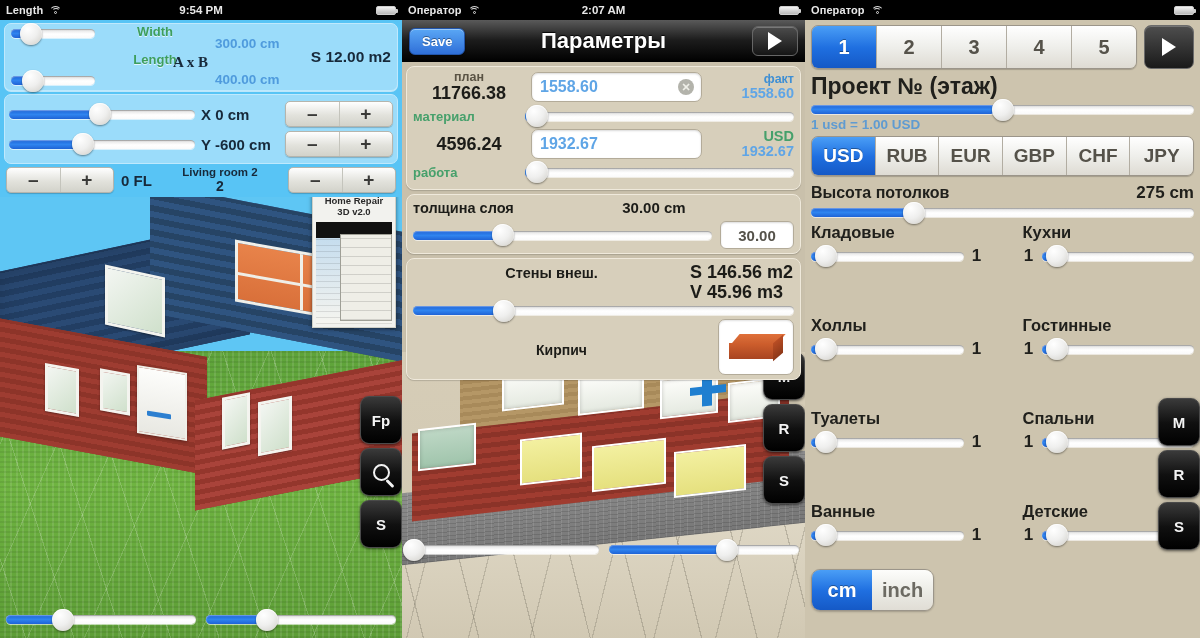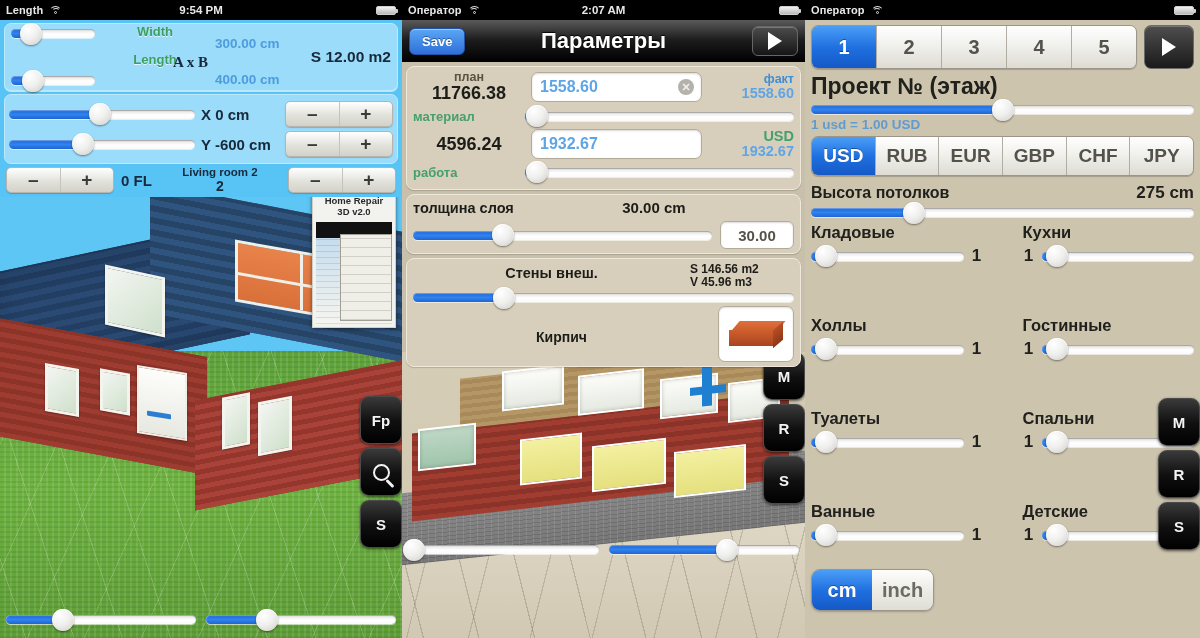--- a/index.html
+++ b/index.html
@@ -192,21 +192,21 @@
   .thickhdr .t1 { font-size:14.5px; font-weight:bold; color:#1c1c18; }
   .thickhdr .t2 { flex:1; text-align:center; font-size:15px; font-weight:bold; color:#1c1c18; }
   .thickrow { display:flex; align-items:center; gap:8px; margin-top:5px; }
   .thickrow .sld { flex:1 1 auto; }
   .numbox { width:74px; height:28px; background:#fff; border:1px solid #b3ab99; border-radius:6px;
      display:flex; align-items:center; justify-content:center; font-size:15px; font-weight:bold;
      color:#55524a; box-shadow:inset 0 1px 2px rgba(0,0,0,.14); }
 
   .wallhdr { display:flex; align-items:flex-start; }
   .wallhdr .wl { flex:1; text-align:center; font-size:14.5px; font-weight:bold; color:#1c1c18; padding-top:2px; }
-  .wallsv { width:104px; line-height:1.08; font-size:12px; font-weight:bold; color:#1c1c18; text-align:left; }
+  .wallsv { width:104px; line-height:1.08; font-size:18px; font-weight:bold; color:#1c1c18; text-align:left; }
   .wallrow { display:flex; align-items:center; gap:8px; margin-top:4px; }
   .wallrow .sld { flex:1 1 auto; }
   .matname { flex:1; text-align:center; font-size:14px; font-weight:bold; color:#1c1c18; padding-top:6px; }
   .brickbox { width:76px; height:56px; background:#fff; border:1px solid #b3ab99; border-radius:7px;
      display:flex; align-items:center; justify-content:center; box-shadow:inset 0 1px 2px rgba(0,0,0,.12); }
   .brick { width:54px; height:26px; position:relative; }
   .brick .top { position:absolute; left:6px; top:0; width:46px; height:11px;
       background:linear-gradient(#e0703a,#c95c2c); transform:skewX(-40deg); }
   .brick .front { position:absolute; left:0; top:9px; width:44px; height:16px;
       background:linear-gradient(#cf5f2d,#a84420); }

